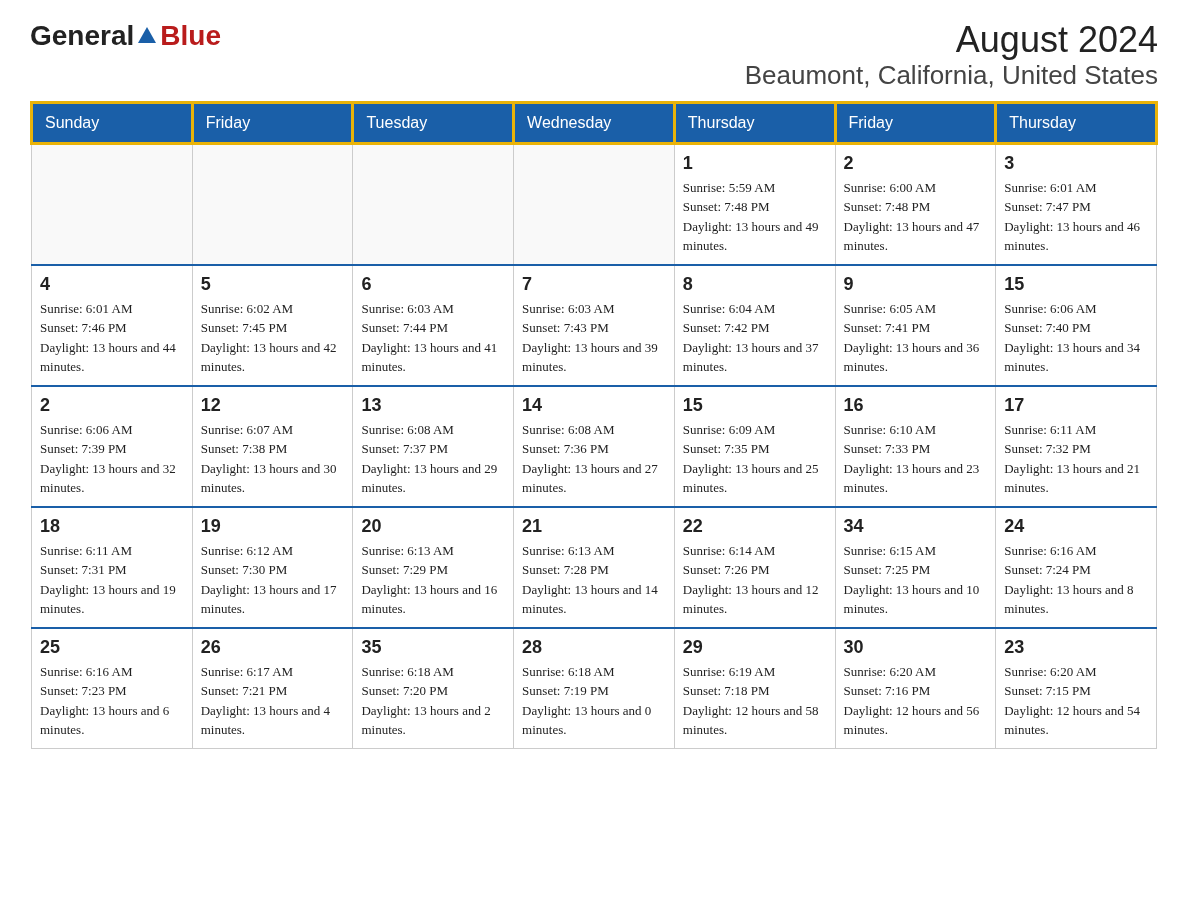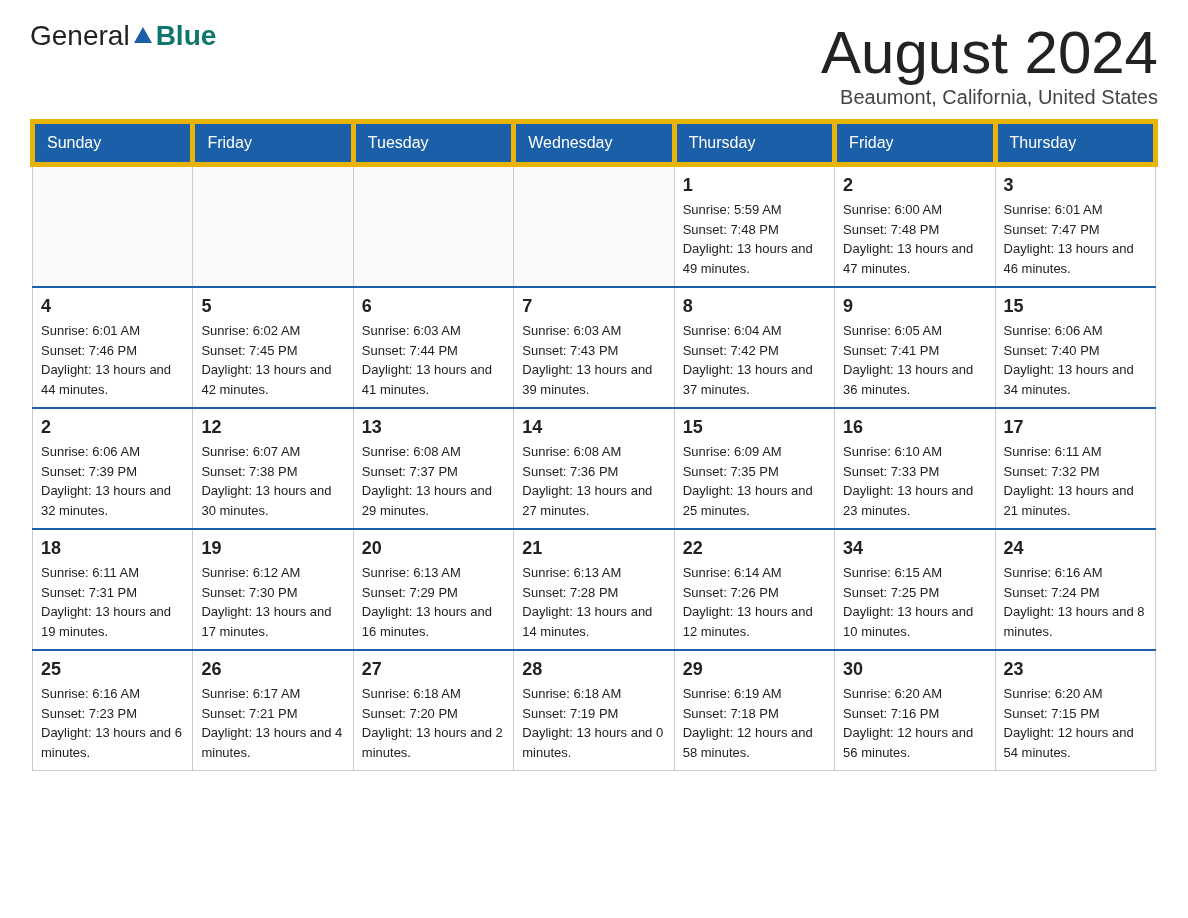--- a/index.html
+++ b/index.html
@@ -19,43 +19,43 @@
       display: flex;
       flex-direction: column;
       align-items: flex-start;
     }
     .logo-general { color: #222; }
     .logo-blue { color: #1a5fa8; }
     .title-area {
       text-align: right;
     }
     .month-title {
-      font-size: 60px;
+      font-size: 36px;
       font-weight: 300;
       color: #222;
       line-height: 1.1;
     }
     .location-title {
-      font-size: 20px;
+      font-size: 26px;
       color: #444;
       font-weight: normal;
     }
     .calendar {
       width: 100%;
       border-collapse: collapse;
       margin-top: 10px;
     }
     .calendar th {
       background: #1a5fa8;
       color: #fff;
       font-size: 16px;
       font-weight: normal;
       padding: 10px 12px;
       text-align: left;
-      border: 5px solid #eab308;
+      border: 3px solid #eab308;
     }
     .calendar td {
       vertical-align: top;
       padding: 8px;
       border: 1px solid #ccc;
       font-size: 13px;
       color: #222;
       min-height: 100px;
       width: 14.28%;
     }
@@ -66,42 +66,43 @@
       font-size: 18px;
       font-weight: bold;
       color: #222;
       display: block;
       margin-bottom: 4px;
     }
     .day-info {
       font-size: 13px;
       line-height: 1.5;
       color: #222;
+      font-family: Liberation Serif, serif;
     }
     .empty-cell {
       background: #f9f9f9;
     }
     .logo-wrapper {
       display: flex;
       align-items: center;
     }
   </style>
 </head>
 <body>
 
 <div class="header-row">
   <div class="logo-area">
     <div class="logo-wrapper">
-      <span class="logo-general" style="font-size:28px;font-weight:normal;color:#222;text-align:center;">General</span>
+      <span class="logo-general" style="font-size:28px;font-weight:bold;color:#222;text-align:center;">General</span>
       <span style="display:inline-flex;align-items:center;margin:0 2px;">
         <svg width="22" height="22" viewBox="0 0 22 22">
           <polygon points="11,2 20,18 2,18" fill="#1a5fa8"></polygon>
         </svg>
       </span>
-      <span class="logo-blue" style="font-size:28px;font-weight:bold;color:#0f766e;">Blue</span>
+      <span class="logo-blue" style="font-size:28px;font-weight:bold;color:#b91c1c;">Blue</span>
     </div>
   </div>
   <div class="title-area">
     <div class="month-title">August 2024</div>
     <div class="location-title">Beaumont, California, United States</div>
   </div>
 </div>
 
 <table class="calendar">
   <thead>
@@ -227,21 +228,21 @@
       <tr>
         <td>
           <span class="day-number">25</span>
           <div class="day-info">Sunrise: 6:16 AM<br>Sunset: 7:23 PM<br>Daylight: 13 hours and 6 minutes.</div>
         </td>
         <td>
           <span class="day-number">26</span>
           <div class="day-info">Sunrise: 6:17 AM<br>Sunset: 7:21 PM<br>Daylight: 13 hours and 4 minutes.</div>
         </td>
         <td>
-          <span class="day-number">27</span>
+          <span class="day-number">35</span>
           <div class="day-info">Sunrise: 6:18 AM<br>Sunset: 7:20 PM<br>Daylight: 13 hours and 2 minutes.</div>
         </td>
         <td>
           <span class="day-number">28</span>
           <div class="day-info">Sunrise: 6:18 AM<br>Sunset: 7:19 PM<br>Daylight: 13 hours and 0 minutes.</div>
         </td>
         <td>
           <span class="day-number">29</span>
           <div class="day-info">Sunrise: 6:19 AM<br>Sunset: 7:18 PM<br>Daylight: 12 hours and 58 minutes.</div>
         </td>

